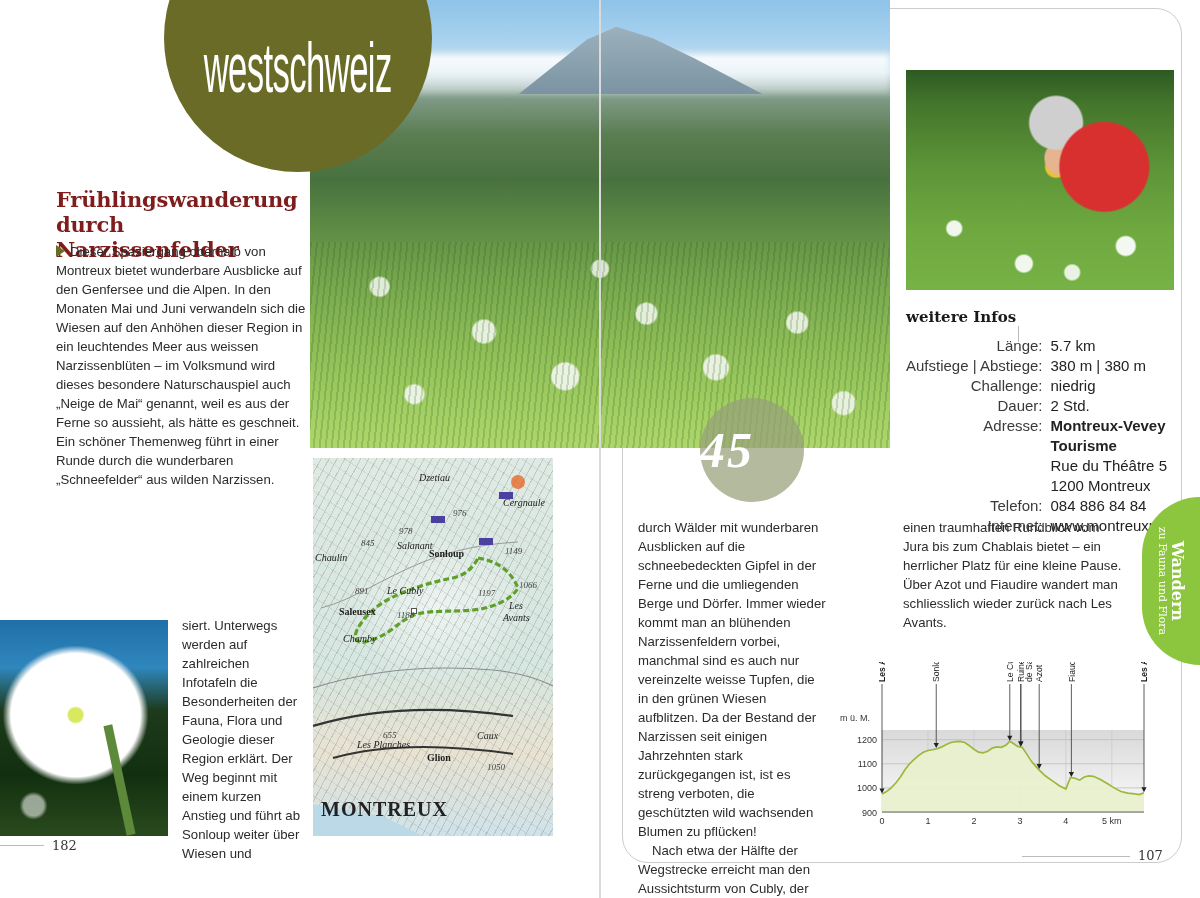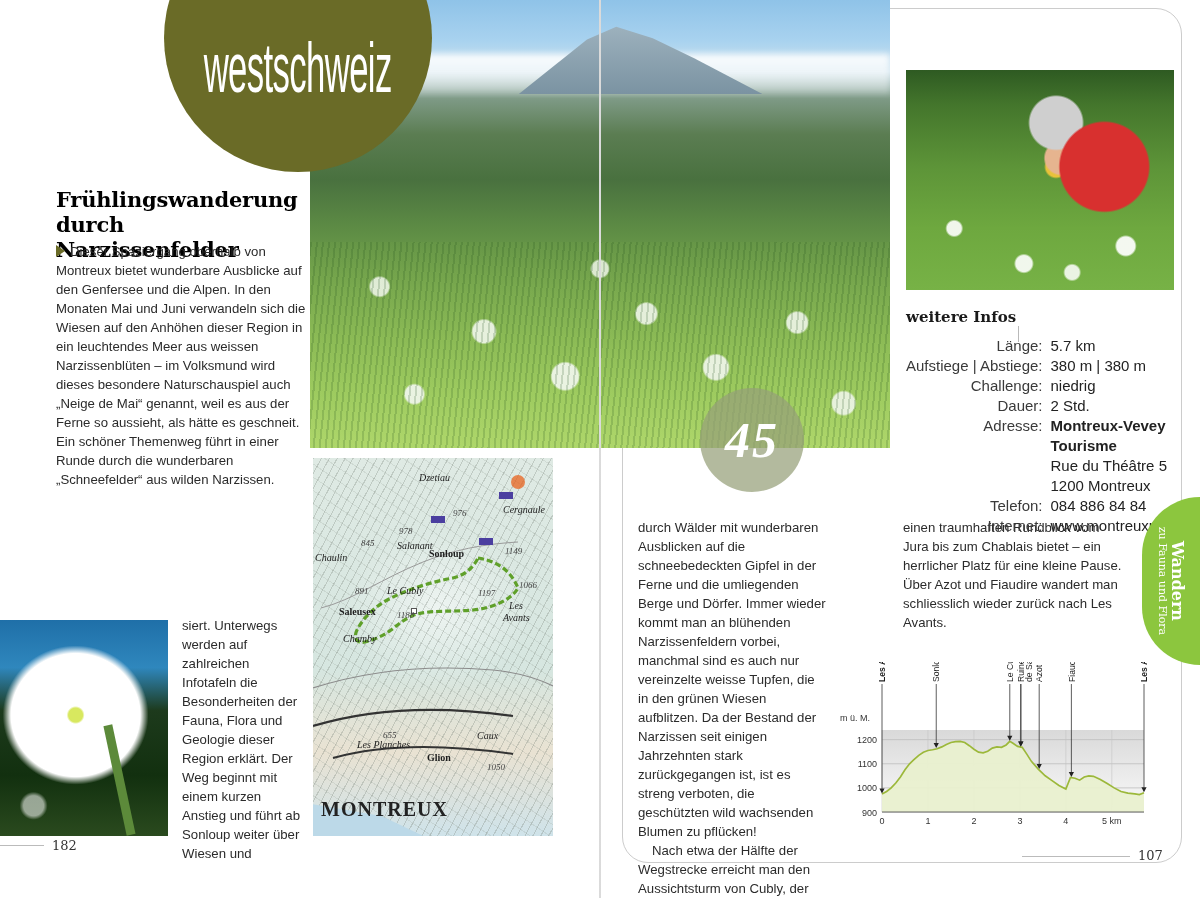--- a/index.html
+++ b/index.html
@@ -91,30 +91,30 @@
 
   
   #ws-circle { position:absolute; left:164px; top:-96px; width:268px; height:268px;
      border-radius:50%; background:#6a6b27; z-index:20;
      display:flex; align-items:center; justify-content:center; }
   #ws-circle .ws-text { color:#fff; font-family:"Liberation Sans Narrow","Liberation Sans",sans-serif;
      font-size:56px; letter-spacing:-1px; transform:scaleX(.62) scaleY(1.24);
      transform-origin:center; margin-top:58px; white-space:nowrap; font-weight:300; }
 
   
-  #badge45 { position:absolute; left:700px; top:388px; width:104px; height:104px;
+  #badge45 { position:absolute; left:700px; top:398px; width:104px; height:104px;
      border-radius:50%; background:rgba(150,160,120,.72); z-index:22;
-     display:flex; align-items:center; justify-content:center; }
+     display:flex; align-items:center; }
   #badge45 span { color:#fff; font-family:"Liberation Serif",serif; font-style:italic;
      font-size:50px; font-weight:bold; letter-spacing:2px; }
 
   
   .headline { position:absolute; left:56px; top:188px; width:248px;
      font-family:"DejaVu Serif", serif; font-weight:bold; font-size:21px;
-     line-height:1.18; color:#000000; letter-spacing:-.2px; z-index:10; }
+     line-height:1.18; color:#7f1d1d; letter-spacing:-.2px; z-index:10; }
   .bodytext { font-family:"Liberation Sans", sans-serif; font-size:13.2px;
      line-height:1.44; color:#2b2b2b; text-align:left; }
   #col-left-1 { position:absolute; left:56px; top:242px; width:250px; z-index:10; }
   #col-left-1 p { margin-bottom:0; }
   .tri { display:inline-block; width:0;height:0;border-left:9px solid #6a6b27;
      border-top:6px solid transparent;border-bottom:6px solid transparent;
      vertical-align:-1px; margin-right:5px; }
   #col-left-narrow { position:absolute; left:182px; top:616px; width:122px; z-index:10; }
 
   
@@ -182,21 +182,21 @@
       <path d="M0,268 C60,250 130,248 200,258" fill="none" stroke="#333" stroke-width="2.2"></path>
       <path d="M20,300 C70,286 130,286 200,296" fill="none" stroke="#333" stroke-width="2"></path>
       <circle cx="205" cy="24" r="7" fill="#e8631f" opacity=".75"></circle>
     </svg>
     <div class="sq" style="left:118px; top:58px;"></div>
     <div class="sq" style="left:166px; top:80px;"></div>
     <div class="sq" style="left:186px; top:34px;"></div>
     <div class="sq" style="left:98px; top:150px; width:6px; height:6px; background:#fff; border:1px solid #555;"></div>
     <div id="map-labels">
         <div class="lbl" style="left: 106px; top: 14px;">Dzetiau</div>
-        <div class="lbl" style="left: 190px; top: 46px;">Cergnaule</div>
+        <div class="lbl" style="left: 190px; top: 39px;">Cergnaule</div>
         <div class="lbl b" style="left: 116px; top: 90px;">Sonloup</div>
         <div class="lbl" style="left: 84px; top: 82px;">Salanant</div>
         <div class="lbl" style="left: 2px; top: 94px;">Chaulin</div>
         <div class="lbl b" style="left: 26px; top: 148px;">Saleusex</div>
         <div class="lbl" style="left: 74px; top: 127px;">Le Cubly</div>
         <div class="lbl" style="left: 196px; top: 142px;">Les</div>
         <div class="lbl" style="left: 190px; top: 154px;">Avants</div>
         <div class="lbl" style="left: 30px; top: 175px;">Chamby</div>
         <div class="lbl" style="left: 44px; top: 281px;">Les Planches</div>
         <div class="lbl b" style="left: 114px; top: 294px;">Glion</div>

